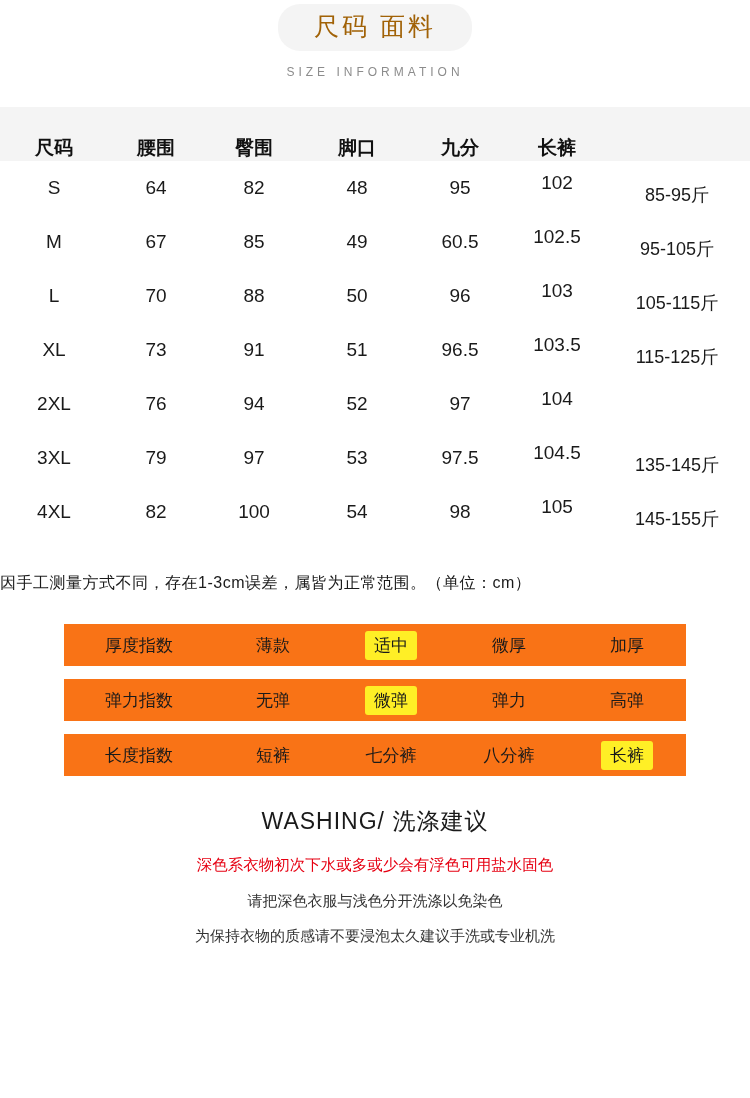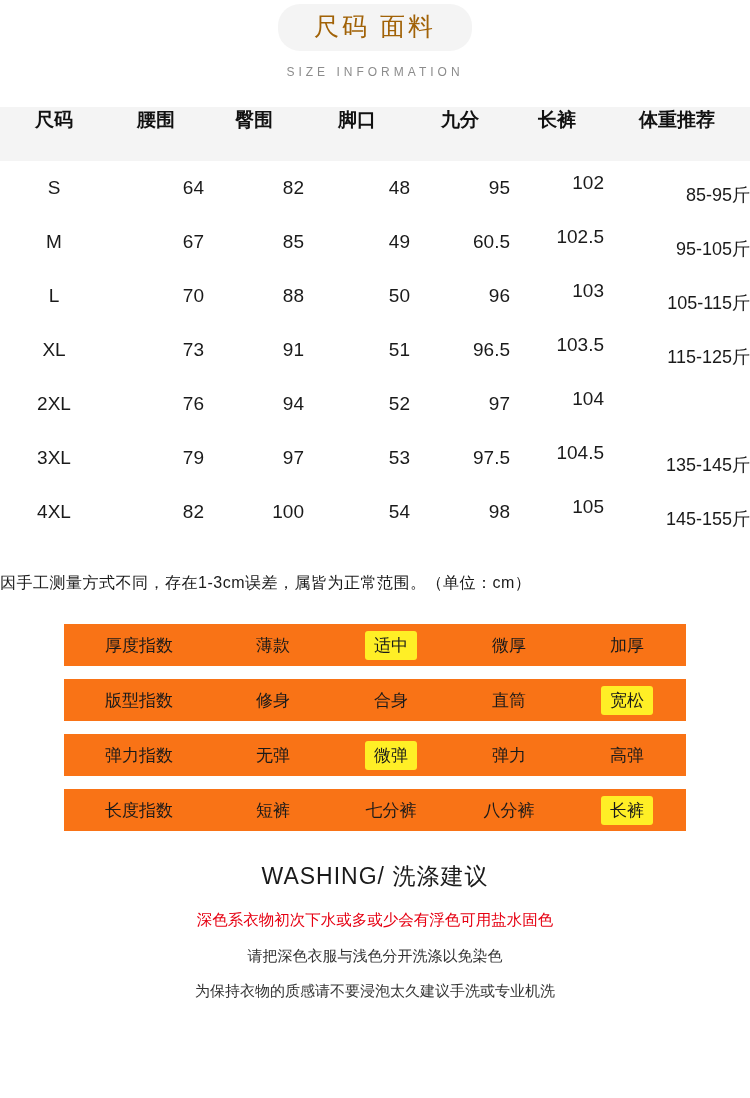--- a/index.html
+++ b/index.html
@@ -41,37 +41,37 @@
 
   
   .size-table {
     margin-top: 28px;
     width: 750px;
   }
   .head-row {
     background: #f4f4f4;
     height: 54px;
     display: flex;
-    align-items: flex-start;
+    align-items: flex-end;
   }
   .head-row .cell {
     font-size: 19px;
     font-weight: 700;
     color: #111;
     text-align: center;
   }
   .data-row {
     height: 54px;
     display: flex;
     align-items: center;
   }
   .data-row .cell {
     font-size: 19px;
     color: #1a1a1a;
-    text-align: right;
+    text-align: center;
   }
   
   .c0 { width: 108px; }
   .c1 { width: 96px; }
   .c2 { width: 100px; }
   .c3 { width: 106px; }
   .c4 { width: 100px; }
   .c5 { width: 94px; }
   .c6 { width: 146px; }
 
@@ -152,21 +152,20 @@
 </div>
 
 <div class="size-table">
   <div class="head-row">
     <div class="cell c0">尺码</div>
     <div class="cell c1">腰围</div>
     <div class="cell c2">臀围</div>
     <div class="cell c3">脚口</div>
     <div class="cell c4">九分</div>
     <div class="cell c5">长裤</div>
-    <div class="cell c6">体重推荐</div>
   </div>
 
   <div class="data-row">
     <div class="cell c0">S</div>
     <div class="cell c1">64</div>
     <div class="cell c2">82</div>
     <div class="cell c3">48</div>
     <div class="cell c4">95</div>
     <div class="cell c5">102</div>
     <div class="cell c6">85-95斤</div>
@@ -237,27 +236,20 @@
 <div class="index-block">
 
   <div class="index-row">
     <div class="label">厚度指数</div>
     <div class="opt"><span>薄款</span></div>
     <div class="opt"><span class="mark">适中</span></div>
     <div class="opt"><span>微厚</span></div>
     <div class="opt"><span>加厚</span></div>
   </div>
 
-  <div class="index-row">
-    <div class="label">版型指数</div>
-    <div class="opt"><span>修身</span></div>
-    <div class="opt"><span>合身</span></div>
-    <div class="opt"><span>直筒</span></div>
-    <div class="opt"><span class="mark">宽松</span></div>
-  </div>
 
   <div class="index-row">
     <div class="label">弹力指数</div>
     <div class="opt"><span>无弹</span></div>
     <div class="opt"><span class="mark">微弹</span></div>
     <div class="opt"><span>弹力</span></div>
     <div class="opt"><span>高弹</span></div>
   </div>
 
   <div class="index-row">

